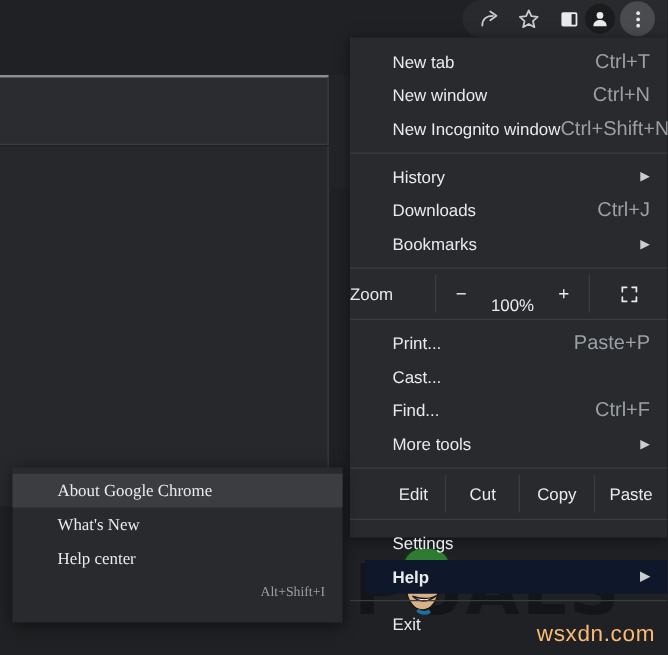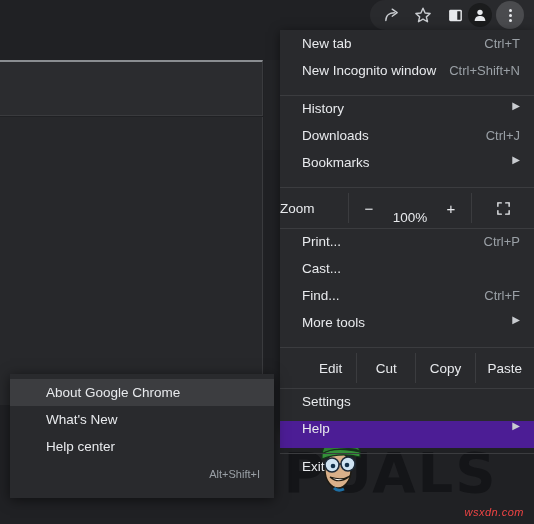--- a/index.html
+++ b/index.html
@@ -105,52 +105,53 @@
     user-select: none;
   }
   .mascot {
     position: absolute;
     left: 310px; top: 432px;
     width: 56px; height: 62px;
   }
   .site-credit {
     position: absolute;
     right: 10px; bottom: 6px;
-    font-size: 11px;
-    color: #ef4444;
+    font-size: 18px;
+    color: #fdba74;
     font-family: "Liberation Sans", sans-serif;
     letter-spacing: 0.5px;
-    font-style: italic;
   }
 
   
   .menu {
     position: absolute;
     top: 30px; left: 280px;
     width: 254px; height: 400px;
     background: #292a2d;
     box-shadow: 0 2px 10px rgba(0,0,0,.5);
     padding-top: 6px;
     padding-bottom: 6px;
   }
   .mi {
     position: relative;
     height: 27px;
     display: flex;
+    align-items: center;
     padding: 0 14px 0 22px;
     color: #e8eaed;
     font-size: 13.5px;
     white-space: nowrap;
-  }
-  .mi.hl { background: #4c1d95; }
+    margin-left: 12px;
+  }
+  .mi.hl { background: #0f172a; font-weight: bold; }
   .mi .label { flex: 0 0 auto; }
   .mi .accel {
     margin-left: auto;
     color: #9aa0a6;
-    font-size: 13px;
+    font-size: 16px;
   }
   .mi .chev {
     margin-left: auto;
     color: #c9ccd0;
     font-size: 10px;
     line-height: 1;
   }
   .sep {
     height: 1px;
     background: #3b3c3f;
@@ -204,20 +205,21 @@
 
   
   .submenu {
     position: absolute;
     left: 10px; top: 374px;
     width: 264px; height: 124px;
     background: #292a2d;
     box-shadow: 0 2px 12px rgba(0,0,0,.55);
     padding-top: 5px;
     padding-bottom: 5px;
+    font-family: Liberation Serif, serif;
   }
   .smi {
     position: relative;
     height: 27px;
     display: flex;
     align-items: center;
     padding: 0 14px 0 36px;
     color: #e8eaed;
     font-size: 13.5px;
     white-space: nowrap;
@@ -292,20 +294,24 @@
           <i></i>
         </span>
     </div>
   </div>
 
   <div class="menu">
 
     <div class="mi">
       <span class="label">New tab</span>
       <span class="accel">Ctrl+T</span>
+    </div>
+    <div class="mi">
+      <span class="label">New window</span>
+      <span class="accel">Ctrl+N</span>
     </div>
     <div class="mi">
       <span class="label">New Incognito window</span>
       <span class="accel">Ctrl+Shift+N</span>
     </div>
 
     <div class="sep"></div>
 
     <div class="mi">
       <span class="label">History</span>
@@ -338,21 +344,21 @@
           <polyline points="21,15.5 21,21 15.5,21"></polyline>
           <polyline points="8.5,21 3,21 3,15.5"></polyline>
         </svg>
       </div>
     </div>
 
     <div class="sep"></div>
 
     <div class="mi">
       <span class="label">Print...</span>
-      <span class="accel">Ctrl+P</span>
+      <span class="accel">Paste+P</span>
     </div>
     <div class="mi">
       <span class="label">Cast...</span>
     </div>
     <div class="mi">
       <span class="label">Find...</span>
       <span class="accel">Ctrl+F</span>
     </div>
     <div class="mi">
       <span class="label">More tools</span>

